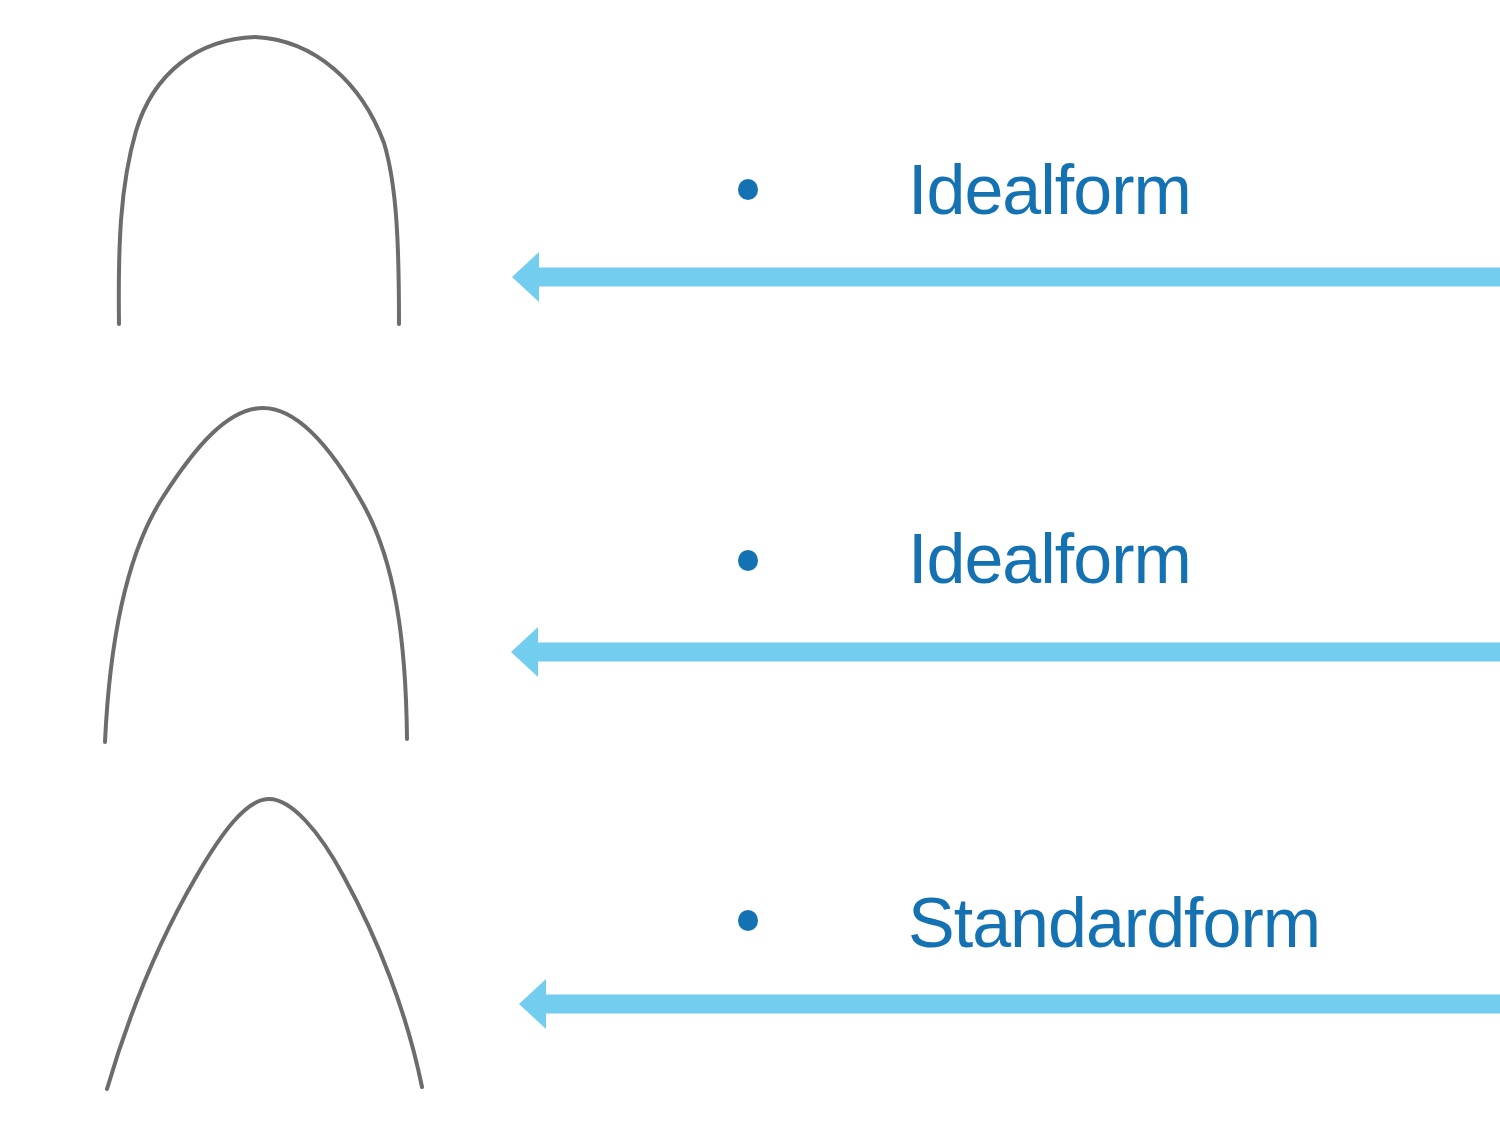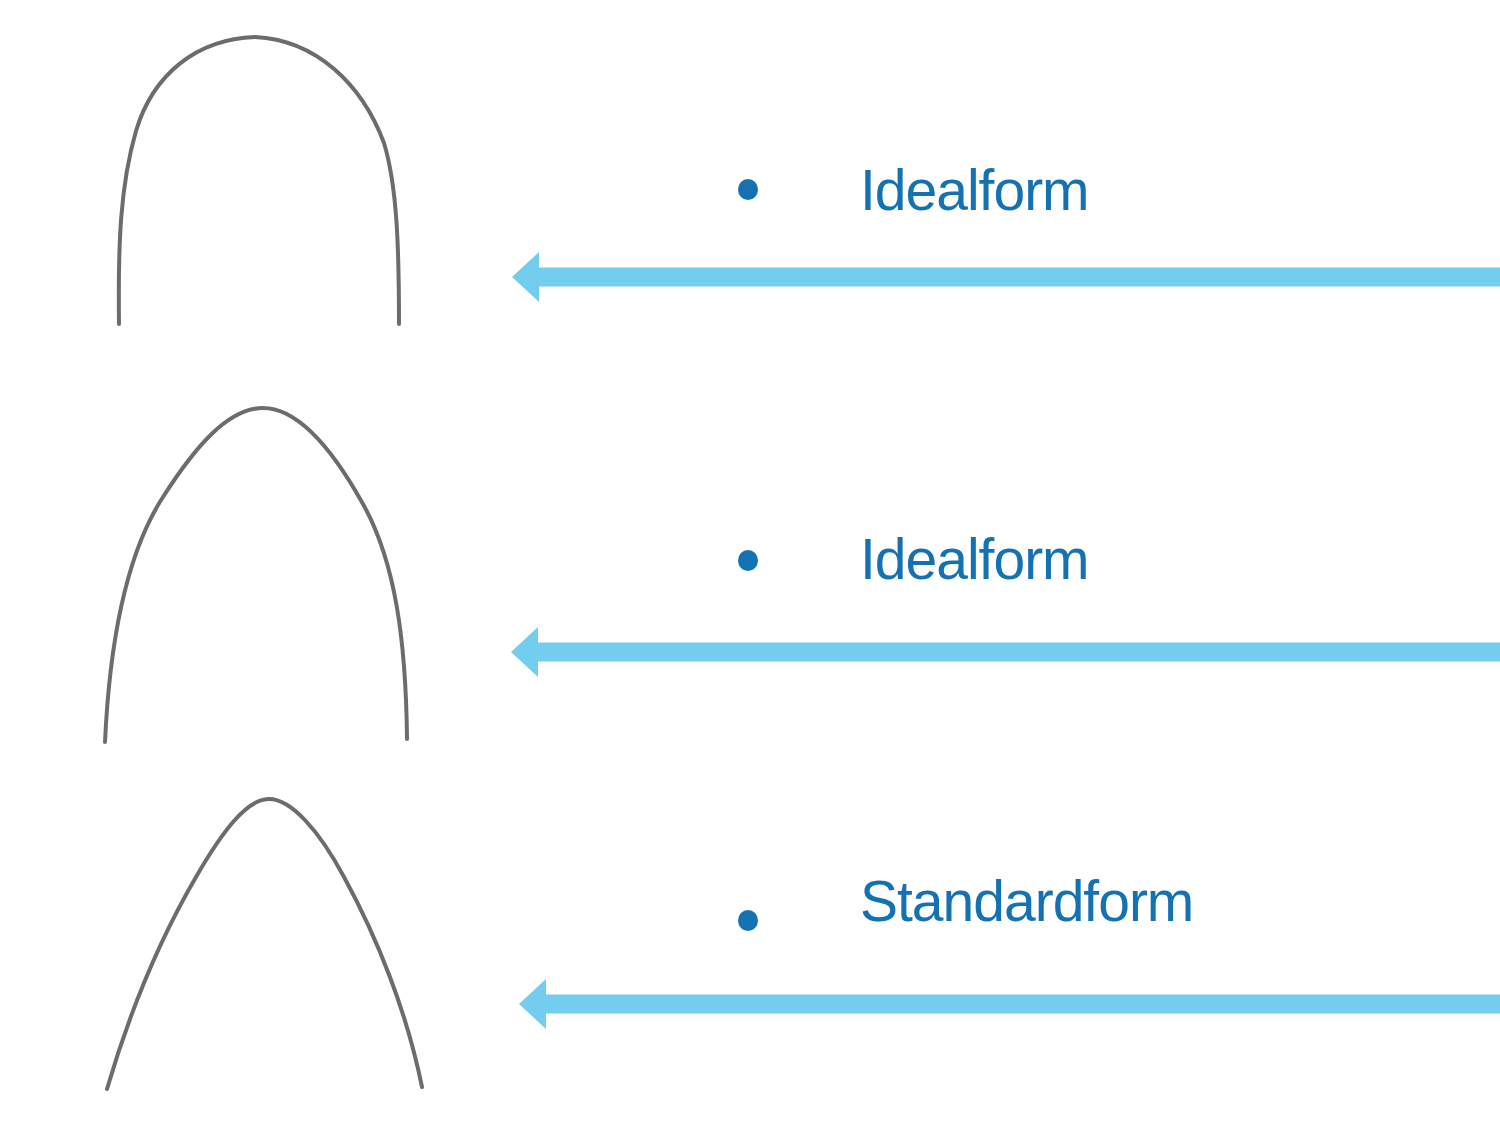--- a/index.html
+++ b/index.html
@@ -33,25 +33,26 @@
   }
   .bullet {
     position: absolute;
     width: 20px;
     height: 21px;
     border-radius: 50%;
     background: var(--label-blue);
   }
   .item-label {
     position: absolute;
-    font-size: 57px;
+    font-size: 70px;
     line-height: 82px;
     letter-spacing: -1px;
     color: var(--label-blue);
     white-space: nowrap;
+    margin-left: 48px;
   }
   .arrow {
     position: absolute;
     display: block;
   }
   .arrow polygon,
   .arrow rect {
     fill: var(--arrow-blue);
   }
 </style>
@@ -77,19 +78,19 @@
   <span class="item-label" style="left:860px; top:518px">Idealform</span>
   <svg class="arrow" style="left:511px; top:627px; width:989px; height:50px" viewBox="0 0 989 50" preserveAspectRatio="none" xmlns="http://www.w3.org/2000/svg">
     <polygon points="27,0 0,25 27,50"></polygon>
     <rect x="25" y="15.5" width="964" height="19"></rect>
   </svg>
 
   <svg class="wire" style="left:90px; top:780px; width:345px; height:325px" viewBox="90 780 345 325" xmlns="http://www.w3.org/2000/svg">
     <path d="M 107 1089 C 131 1007 161 937 196 877 C 222 832 246 800 268 799 C 291 798 320 832 344 877 C 378 939 407 1013 422 1087"></path>
   </svg>
   <span class="bullet" style="left:738px; top:910px"></span>
-  <span class="item-label" style="left:860px; top:860px">Standardform</span>
+  <span class="item-label" style="left:860px; top:882px">Standardform</span>
   <svg class="arrow" style="left:519px; top:979px; width:981px; height:50px" viewBox="0 0 981 50" preserveAspectRatio="none" xmlns="http://www.w3.org/2000/svg">
     <polygon points="27,0 0,25 27,50"></polygon>
     <rect x="25" y="15.5" width="956" height="19"></rect>
   </svg>
 
 </div>
 
 </body></html>

